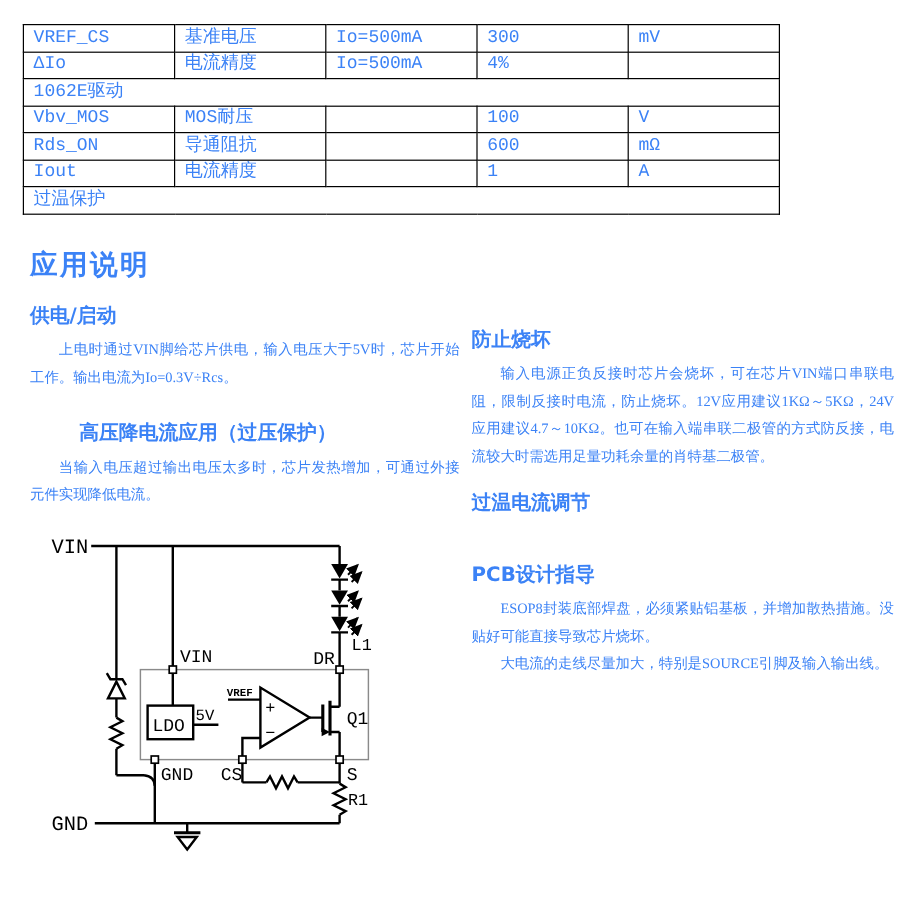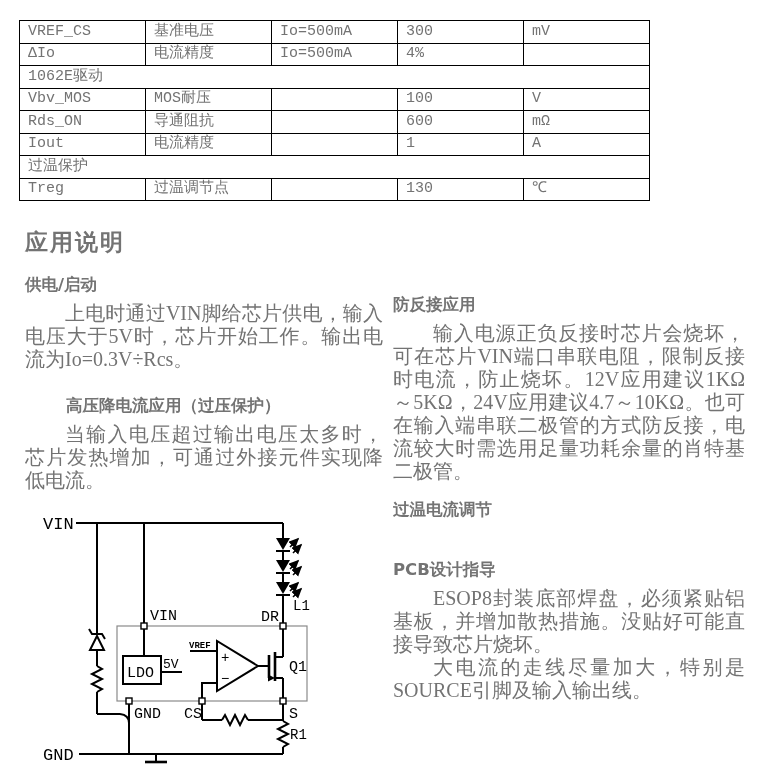--- a/index.html
+++ b/index.html
@@ -1,20 +1,20 @@
 <!DOCTYPE html>
 <html><head>
 <meta charset="utf-8">
 <style>
   html,body{margin:0;padding:0;background:#fff;}
   .page{
     position:relative;
     width:762px;height:764px;
     background:#ffffff;
-    color:#737373;
+    color:#3b82f6;
     font-family:"Liberation Serif","DejaVu Serif",serif;
     overflow:hidden;
     box-sizing:border-box;
     padding:20px 17px 0 19px;
   }
   
   table.spec{
     border-collapse:collapse;
     table-layout:fixed;
     width:630px;
@@ -46,21 +46,21 @@
   .col-right{width:358px;flex:none;margin-left:4px;}
   h3.sec{
     font-family:"DejaVu Sans","Liberation Sans",sans-serif;
     font-size:16.5px;
     font-weight:bold;
     margin:16px 0 6px 6px;
   }
   .col-right h3.sec.first{margin-top:36px;}
   .col-left h3.sec.first{margin-top:16px;}
   p.body{
-    font-size:20px;
+    font-size:12px;
     line-height:23px;
     margin:0 0 0 6px;
     text-indent:2em;
     text-align:justify;
   }
   
   .circuit{display:block;margin:16px 0 0 0;}
   .circuit text{
     font-family:"Liberation Mono","DejaVu Sans Mono",monospace;
     fill:#000;
@@ -119,27 +119,20 @@
     </tr>
     <tr>
       <td>Iout</td>
       <td>电流精度</td>
       <td></td>
       <td>1</td>
       <td>A</td>
     </tr>
     <tr>
       <td colspan="5">过温保护</td>
-    </tr>
-    <tr>
-      <td>Treg</td>
-      <td>过温调节点</td>
-      <td></td>
-      <td>130</td>
-      <td>℃</td>
     </tr>
   </tbody>
     </table>
 
   <h1 class="apptitle">应用说明</h1>
 
   <div class="columns">
 
     <div class="col-left">
       <h3 class="sec first">供电/启动</h3>
@@ -251,21 +244,21 @@
 
         <rect class="pin" x="122" y="115" width="6" height="6"></rect>
         <rect class="pin" x="261" y="115" width="6" height="6"></rect>
         <rect class="pin" x="107" y="190" width="6" height="6"></rect>
         <rect class="pin" x="180" y="190" width="6" height="6"></rect>
         <rect class="pin" x="261" y="190" width="6" height="6"></rect>
       </svg>
     </div>
 
     <div class="col-right">
-      <h3 class="sec first">防反接应用</h3>
+      <h3 class="sec first">防止烧坏</h3>
       <p class="body">输入电源正负反接时芯片会烧坏，可在芯片VIN端口串联电阻，限制反接时电流，防止烧坏。12V应用建议1KΩ～5KΩ，24V应用建议4.7～10KΩ。也可在输入端串联二极管的方式防反接，电流较大时需选用足量功耗余量的肖特基二极管。</p>
 
       <h3 class="sec" style="">过温电流调节</h3>
 
       <h3 class="sec" style="margin-top:38px;">PCB设计指导</h3>
       <p class="body">ESOP8封装底部焊盘，必须紧贴铝基板，并增加散热措施。没贴好可能直接导致芯片烧坏。</p>
       <p class="body">大电流的走线尽量加大，特别是SOURCE引脚及输入输出线。</p>
     </div>
 
   </div>

